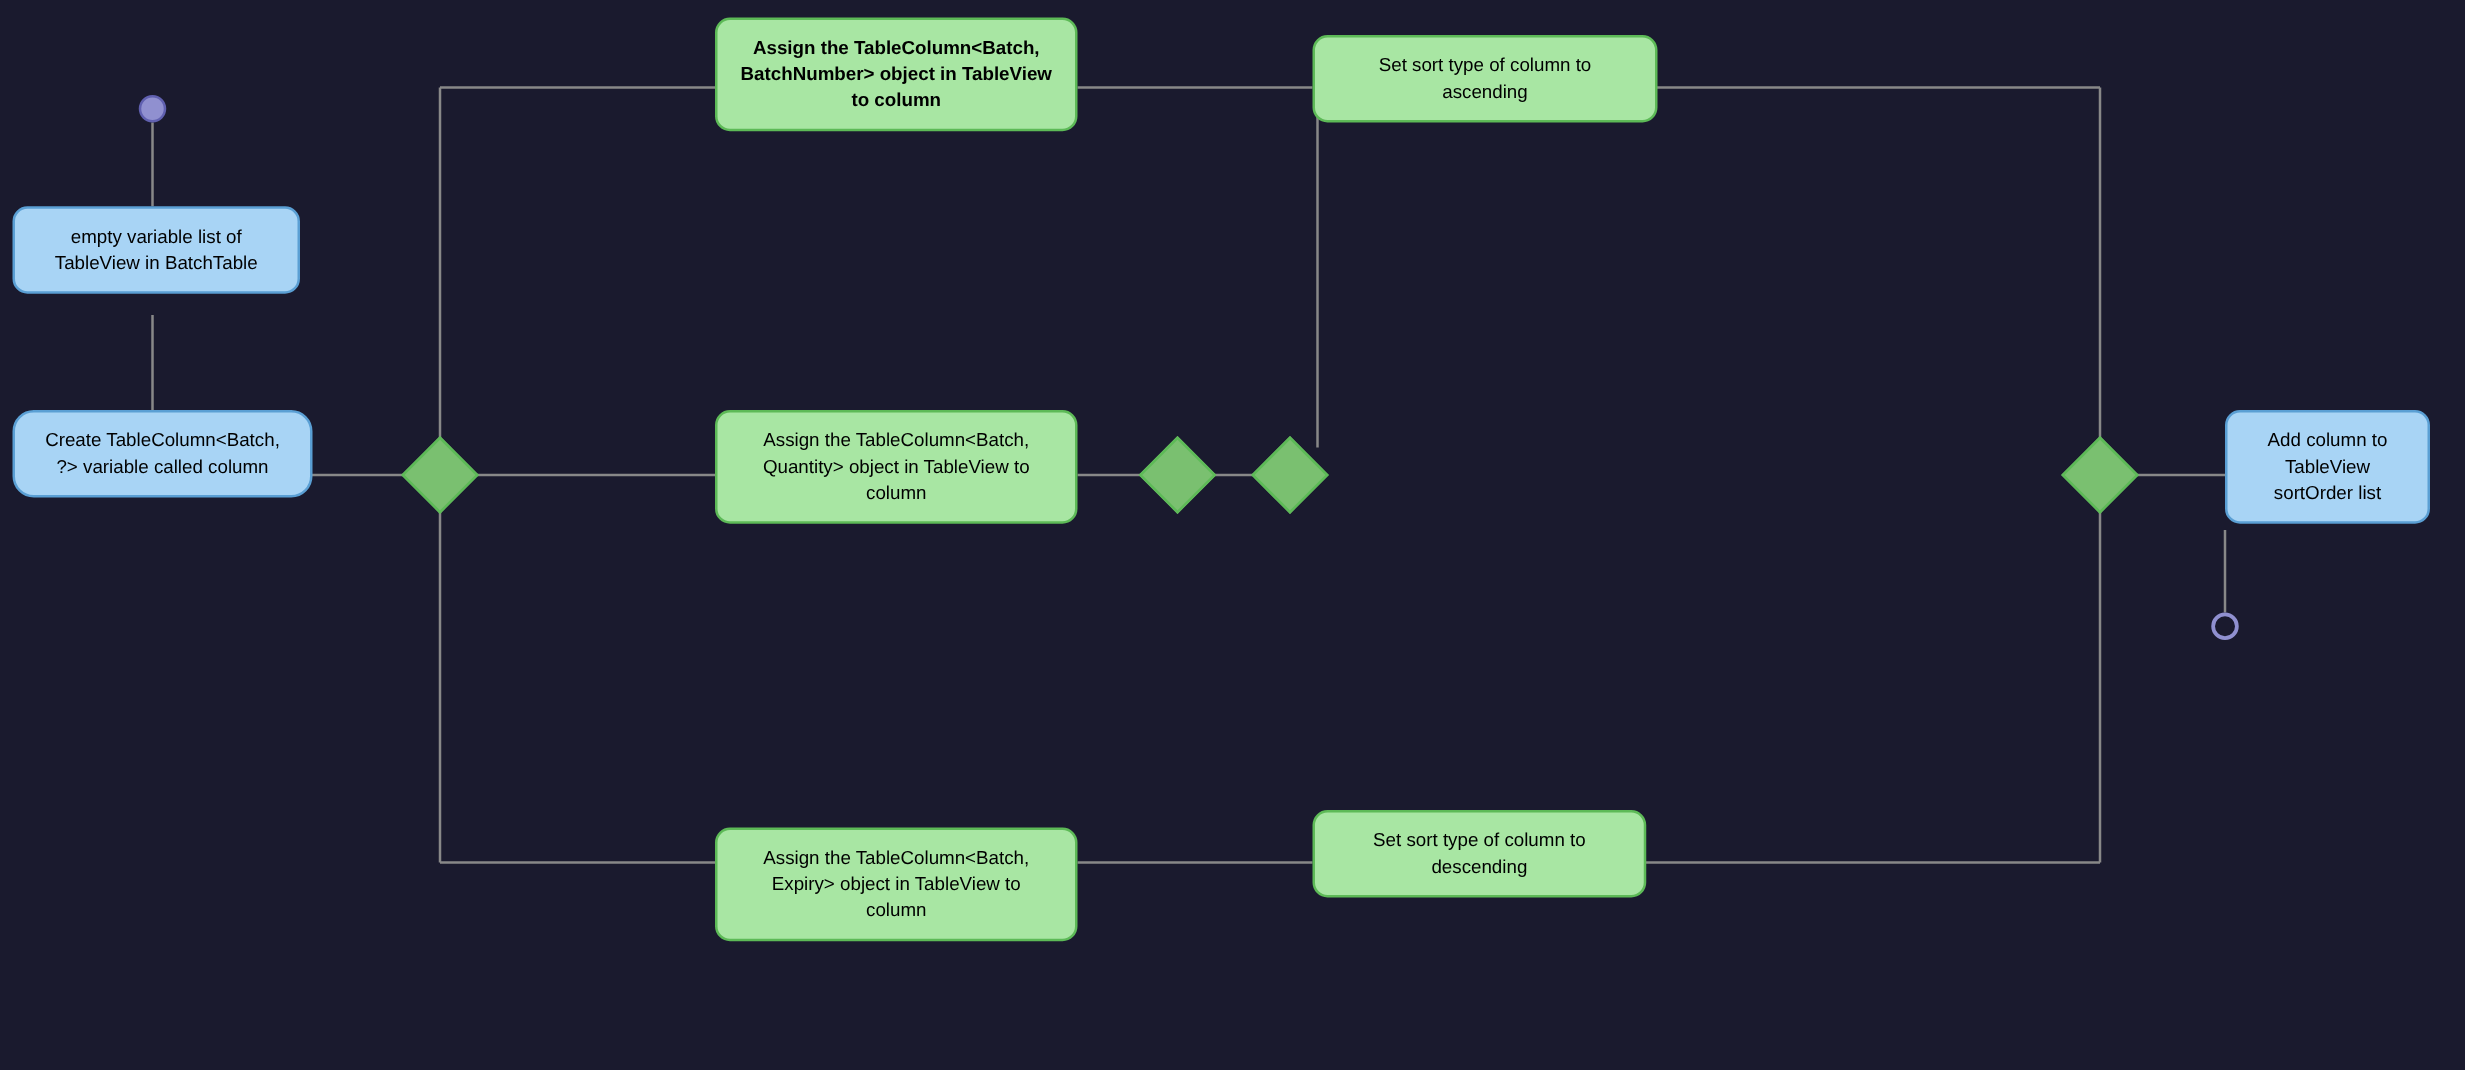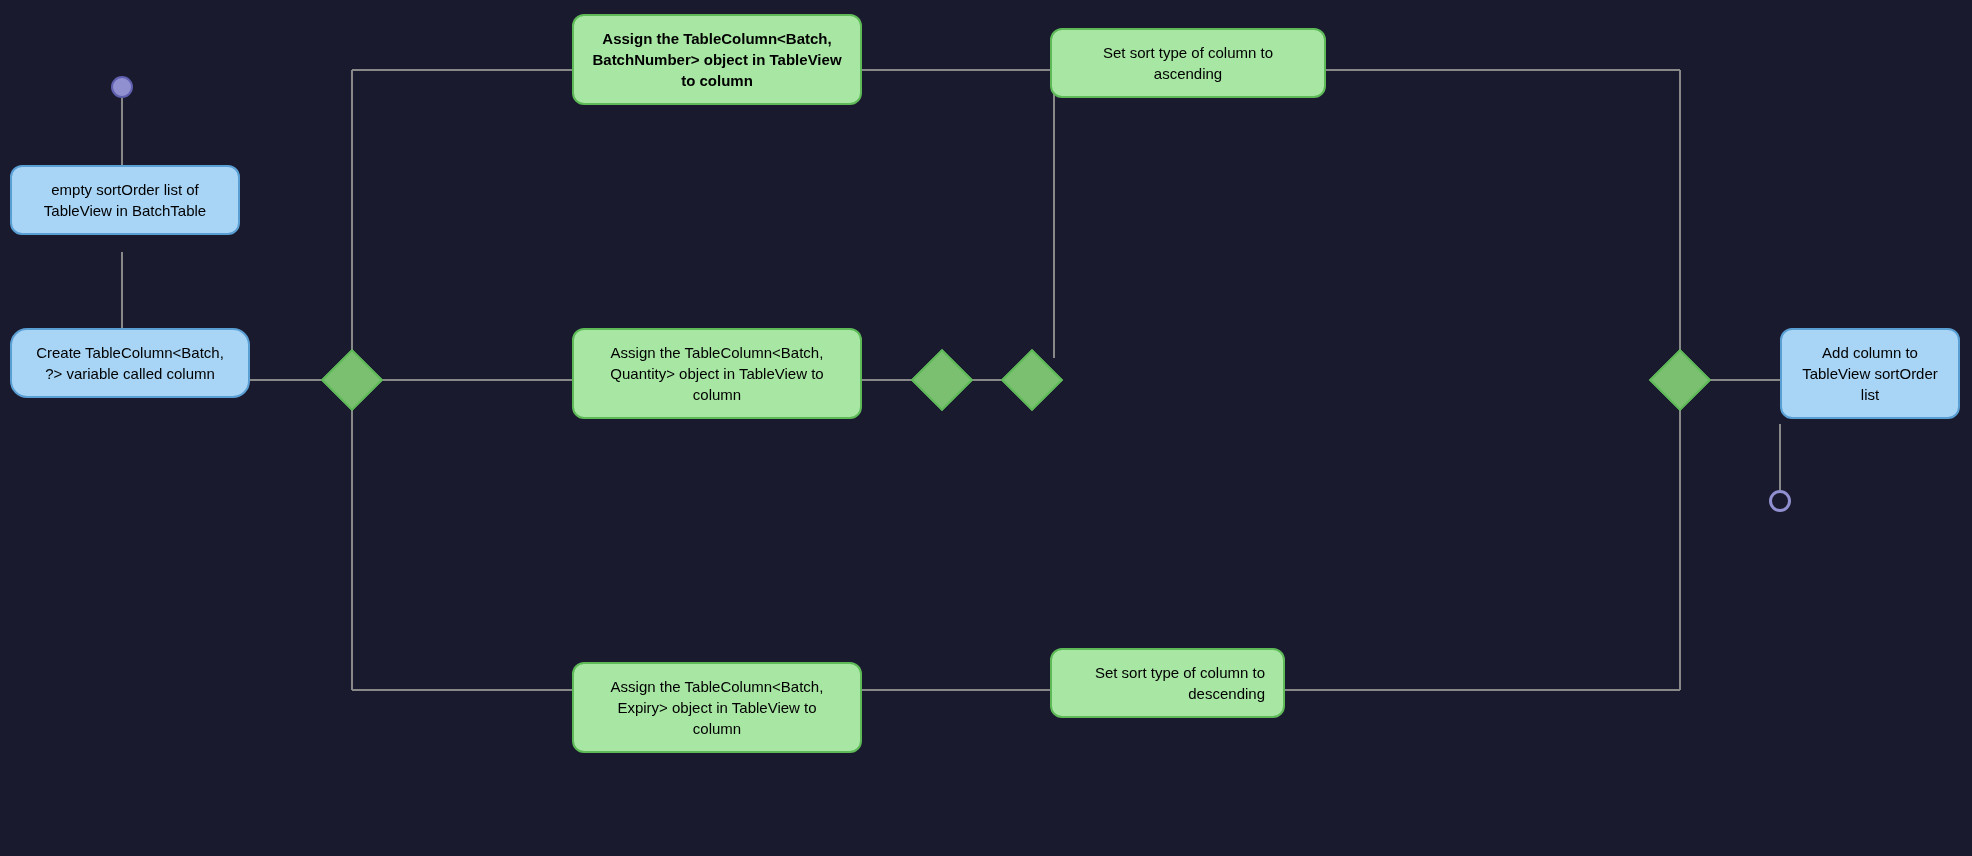--- a/index.html
+++ b/index.html
@@ -112,21 +112,21 @@
 
   <line x1="1702" y1="380" x2="1780" y2="380"></line>
 
   <line x1="1780" y1="424" x2="1780" y2="480"></line>
   <line x1="1780" y1="480" x2="1780" y2="490"></line>
 </svg>
 
 <div class="circle-start" style="left: 111px; top: 76px;"></div>
 
 <div class="node node-blue" style="left: 10px; top: 165px; width: 230px;">
-  <span>empty sortOrder list
+  <span>empty variable list
 of TableView in
 BatchTable</span>
 </div>
 
 <div class="node node-blue" style="left: 10px; top: 328px; width: 240px; border-radius: 17px;">
   <span>Create
 TableColumn&lt;Batch,
 ?&gt; variable called
 column</span>
 </div>
@@ -156,26 +156,26 @@
 
 <div class="diamond" style="left: 920px; top: 358px;"></div>
 
 <div class="diamond" style="left: 1010px; top: 358px;"></div>
 
 <div class="node node-green" style="left: 1050px; top: 28px; width: 276px;">
   <span>Set sort type of column
 to ascending</span>
 </div>
 
-<div class="node node-green" style="left: 1050px; top: 648px; width: 235px; text-align: right;">
+<div class="node node-green" style="left: 1050px; top: 648px; width: 267px;">
   <span>Set sort type of column
 to descending</span>
 </div>
 
 <div class="diamond" style="left: 1658px; top: 358px;"></div>
 
-<div class="node node-blue" style="left: 1780px; top: 328px; width: 180px;">
+<div class="node node-blue" style="left: 1780px; top: 328px; width: 164px;">
   <span>Add column
 to TableView
 sortOrder list</span>
 </div>
 
 <div class="circle-end" style="left: 1769px; top: 490px;"></div>
 
 </body></html>

